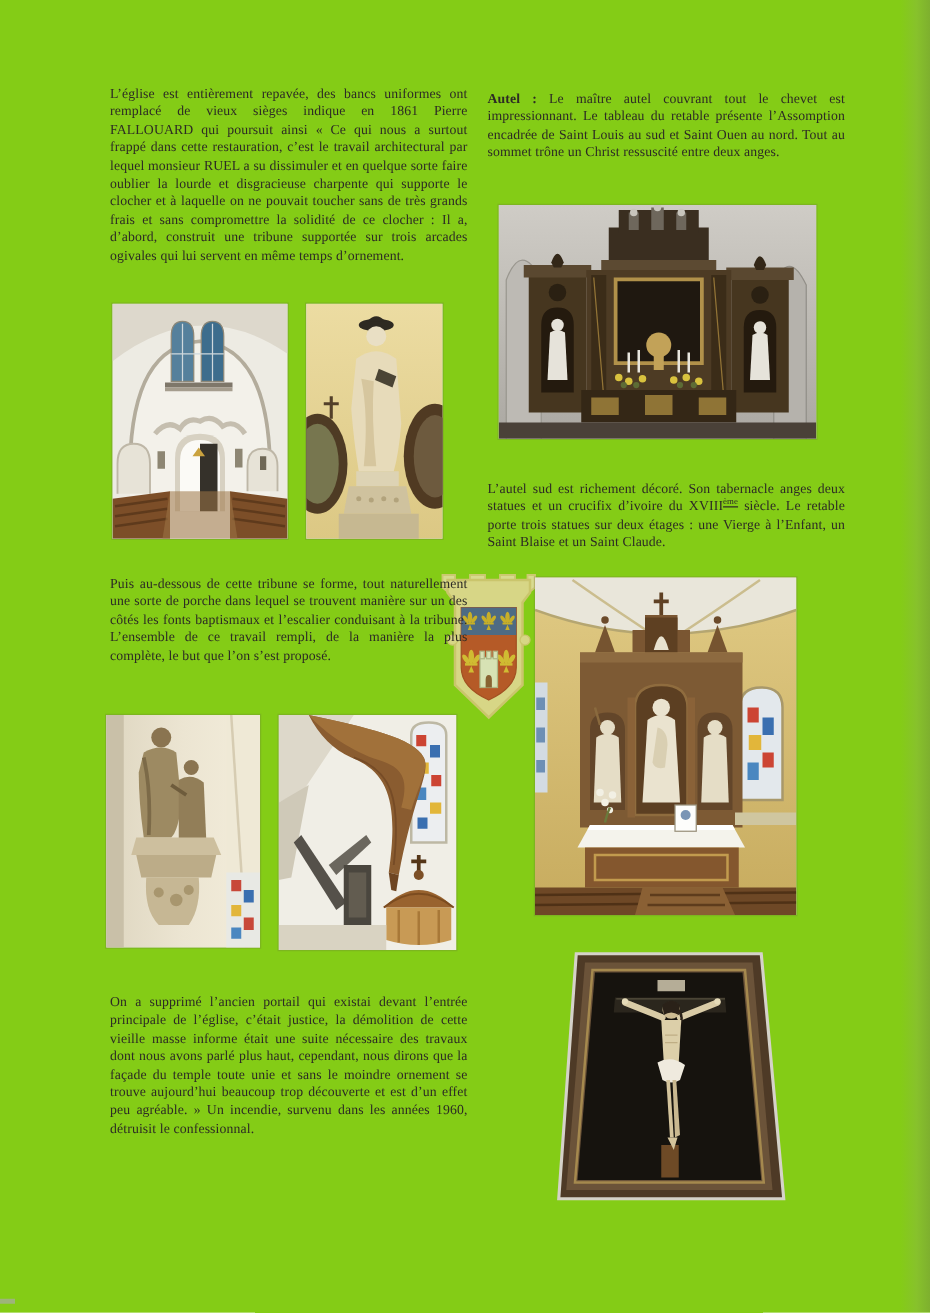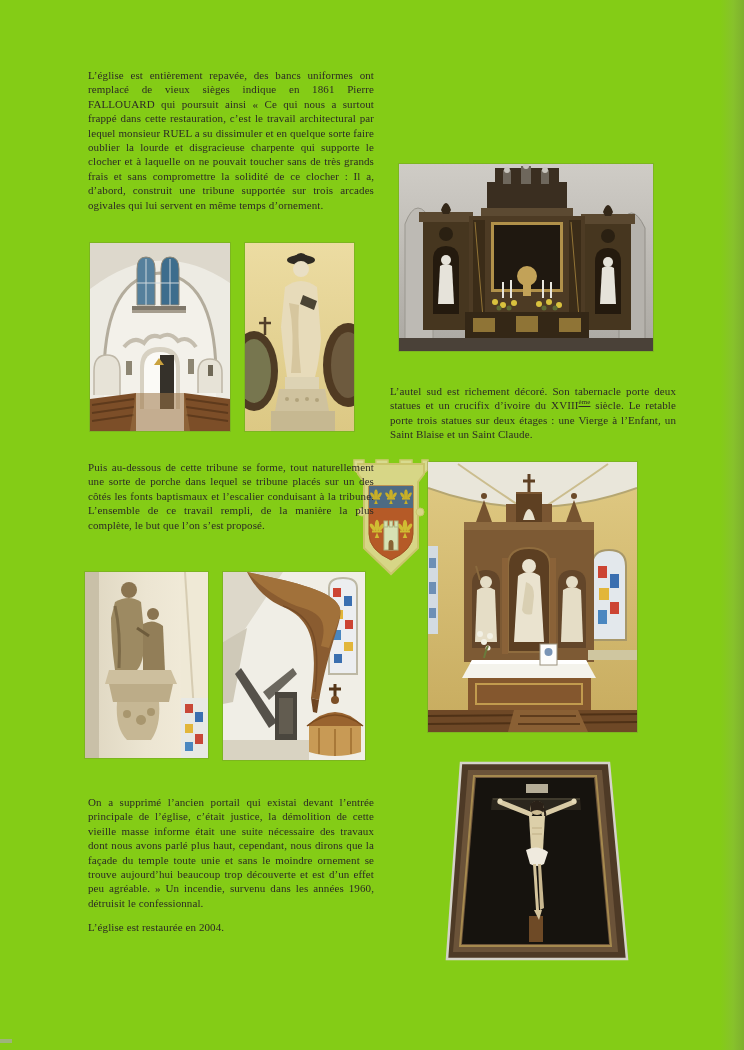--- a/index.html
+++ b/index.html
@@ -79,25 +79,25 @@
         <rect x="32" y="74" width="14" height="24"></rect>
         <rect x="32" y="69" width="3.4" height="6"></rect>
         <rect x="37.3" y="69" width="3.4" height="6"></rect>
         <rect x="42.6" y="69" width="3.4" height="6"></rect>
       </g>
       <path d="M36.5,98 L36.5,92 Q36.5,88 39,88 Q41.5,88 41.5,92 L41.5,98 Z" fill="#8a4a3a"></path>
     </svg>
   </div>
 
   <p class="para" id="p-left-1">L’église est entièrement repavée, des bancs uniformes ont remplacé de vieux sièges indique en 1861 Pierre FALLOUARD qui poursuit ainsi « Ce qui nous a surtout frappé dans cette restauration, c’est le travail architectural par lequel monsieur RUEL a su dissimuler et en quelque sorte faire oublier la lourde et disgracieuse charpente qui supporte le clocher et à laquelle on ne pouvait toucher sans de très grands frais et sans compromettre la solidité de ce clocher : Il a, d’abord, construit une tribune supportée sur trois arcades ogivales qui lui servent en même temps d’ornement.</p>
-  <p class="para" id="p-left-2">Puis au-dessous de cette tribune se forme, tout naturellement une sorte de porche dans lequel se tribune placés sur un des côtés les fonts baptismaux et l’escalier conduisant à la tribune. L’ensemble de ce travail rempli, de la manière la plus complète, le but que l’on s’est proposé.</p>
+  <p class="para" id="p-left-2">Puis au-dessous de cette tribune se forme, tout naturellement une sorte de porche dans lequel se trouvent manière sur un des côtés les fonts baptismaux et l’escalier conduisant à la tribune. L’ensemble de ce travail rempli, de la manière la plus complète, le but que l’on s’est proposé.</p>
   <p class="para" id="p-left-3">On a supprimé l’ancien portail qui existai devant l’entrée principale de l’église, c’était justice, la démolition de cette vieille masse informe était une suite nécessaire des travaux dont nous avons parlé plus haut, cependant, nous dirons que la façade du temple toute unie et sans le moindre ornement se trouve aujourd’hui beaucoup trop découverte et est d’un effet peu agréable. » Un incendie, survenu dans les années 1960, détruisit le confessionnal.</p>
-  <p class="para single" id="p-left-4">L’église est restaurée en 2004.</p>
-
-  <p class="para" id="p-right-2"><span>L’autel sud est richement décoré. Son tabernacle porte deux statues et un crucifix d’ivoire du XVIII</span><sup>ème</sup><span> siècle. Le retable porte trois statues sur deux étages : une Vierge à l’Enfant, un Saint Blaise et un Saint Claude.</span></p>
+
+  <p class="para" id="p-right-1"><b>Autel :</b><span> Le maître autel couvrant tout le chevet est impressionnant. Le tableau du retable présente l’Assomption encadrée de Saint Louis au sud et Saint Ouen au nord. Tout au sommet trône un Christ ressuscité entre deux anges.</span></p>
+  <p class="para" id="p-right-2"><span>L’autel sud est richement décoré. Son tabernacle anges deux statues et un crucifix d’ivoire du XVIII</span><sup>ème</sup><span> siècle. Le retable porte trois statues sur deux étages : une Vierge à l’Enfant, un Saint Blaise et un Saint Claude.</span></p>
 
   <div class="photo" id="photo-nave" aria-label="Intérieur de la nef : tribune, arcades ogivales et bancs">
     <svg viewBox="0 0 140 188">
       <rect width="140" height="188" fill="#edebe3"></rect>
       <path d="M0,46 Q70,-8 140,40 L140,0 L0,0 Z" fill="#ddd8cc"></path>
       <path d="M14,128 Q16,34 70,30 Q124,34 126,128 L126,188 L14,188 Z" fill="#f3f1ea"></path>
       <path d="M14,128 Q16,34 70,30 Q124,34 126,128" fill="none" stroke="#b3ac9c" stroke-width="3"></path>
       <path d="M47,62 L47,26 Q47,14 56,14 Q65,14 65,26 L65,62 Z" fill="#55809c" stroke="#8e8878" stroke-width="1"></path>
       <path d="M71,62 L71,26 Q71,14 80,14 Q89,14 89,26 L89,62 Z" fill="#3d6d8d" stroke="#8e8878" stroke-width="1"></path>
       <line x1="56" y1="16" x2="56" y2="62" stroke="#cfd8dc" stroke-width="1"></line>

